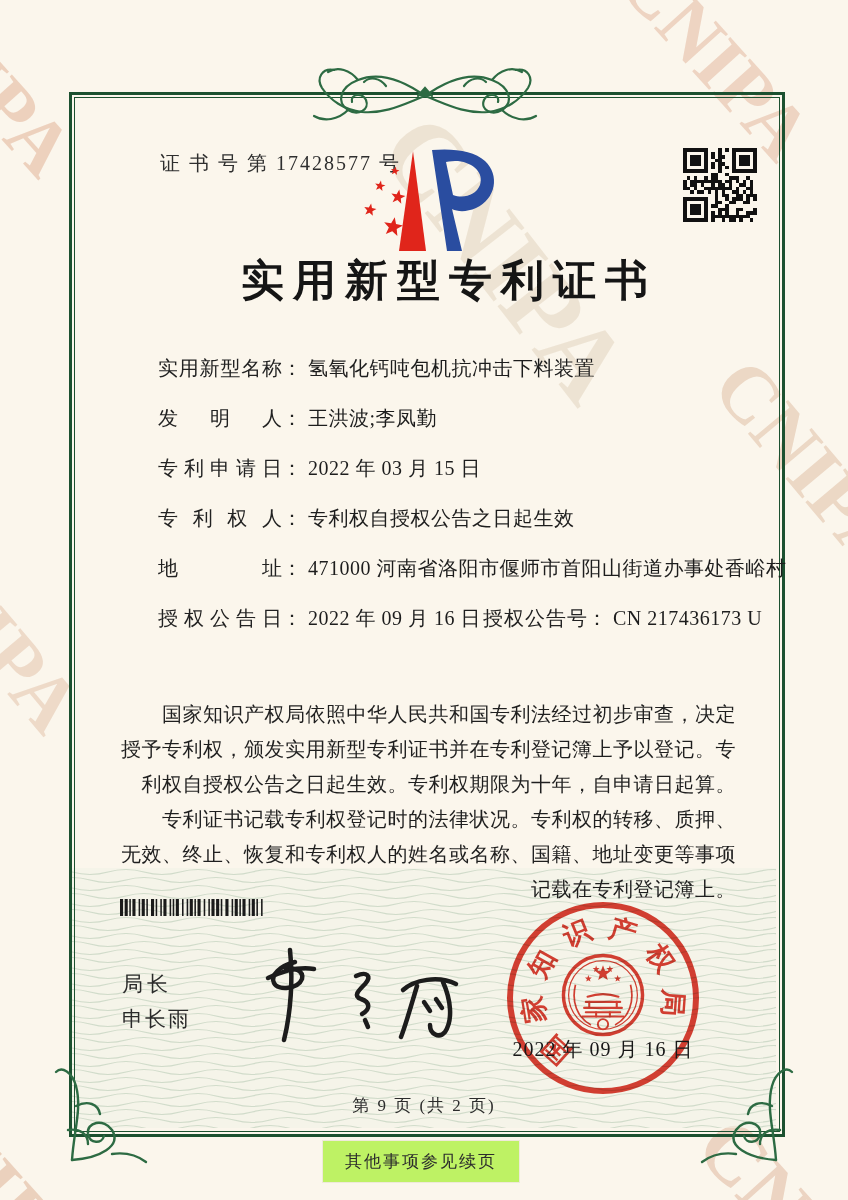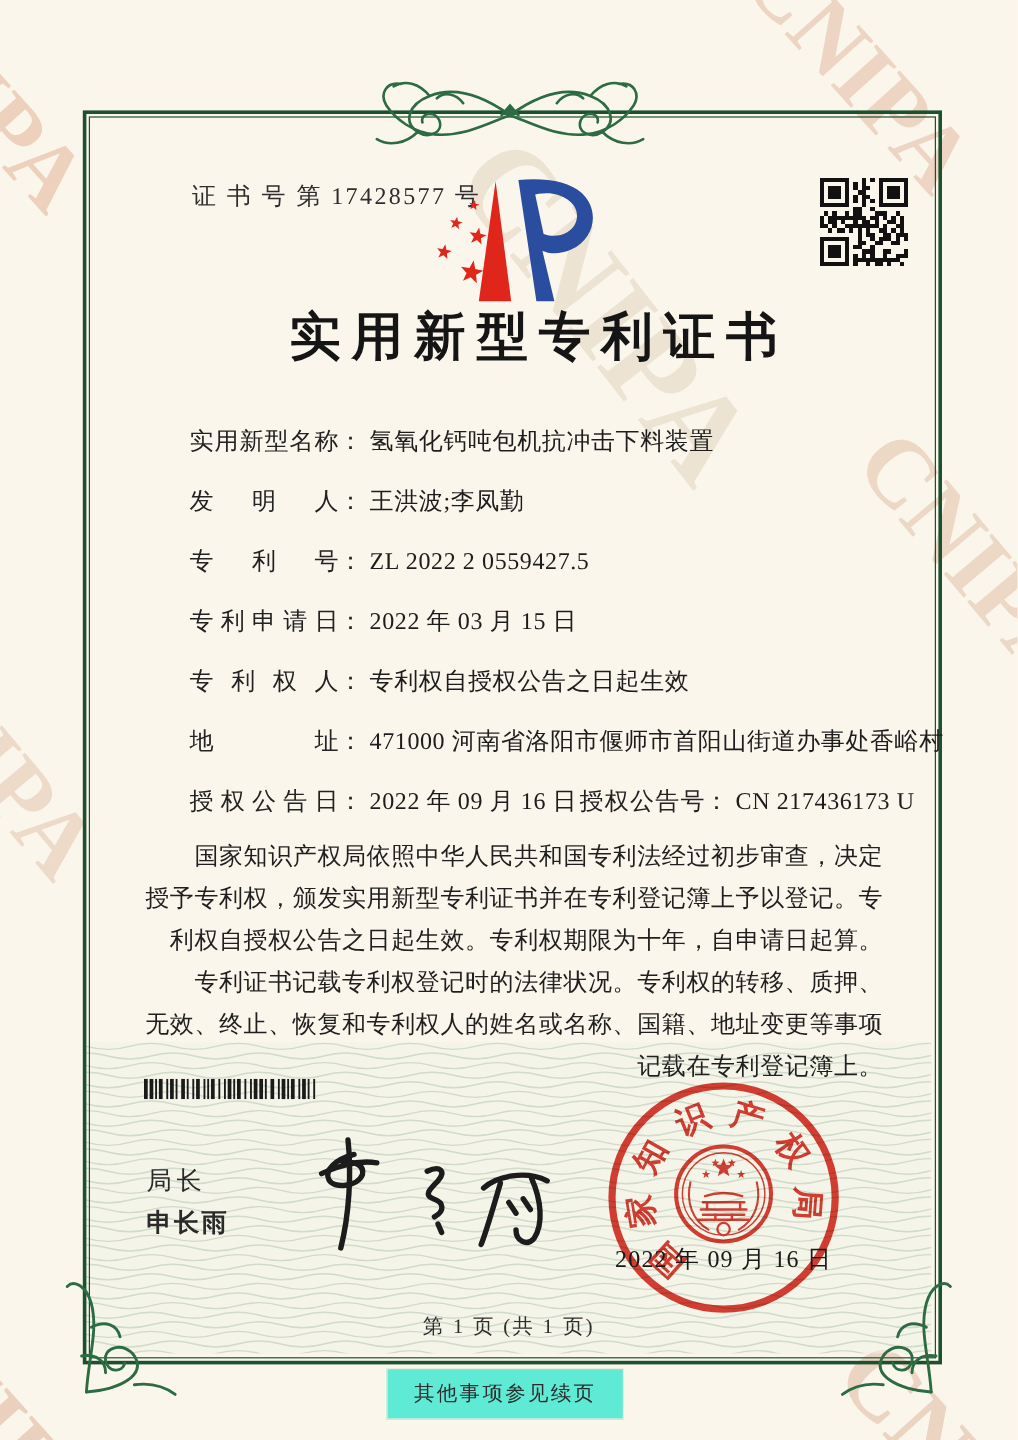--- a/index.html
+++ b/index.html
@@ -35,36 +35,36 @@
   .fvalue{margin-left:6px;color:#1d1d1d;letter-spacing:.5px;}
   .pair2{position:absolute;left:325px;top:0;}
   
   .paras{position:absolute;left:118px;top:697px;width:618px;z-index:4;}
   .paras p{margin:0;font-size:20px;line-height:35px;text-indent:2em;letter-spacing:.5px;color:#1f1f1f;text-align:right;}
   .barcode{position:absolute;left:120px;top:899px;width:218px;height:17px;z-index:4;}
   
   .director-title{position:absolute;left:122px;top:970px;font-size:21px;letter-spacing:4px;
                   font-family:"Liberation Sans","DejaVu Sans",sans-serif;color:#2a2a2a;z-index:4;}
   .director-name{position:absolute;left:122px;top:1005px;font-size:21px;letter-spacing:2px;
-                 font-family:"Liberation Sans","DejaVu Sans",sans-serif;color:#2a2a2a;z-index:4;font-weight:bold;}
+                 font-family:"Liberation Sans","DejaVu Sans",sans-serif;color:#2a2a2a;z-index:4;}
   .signature{position:absolute;left:240px;top:942px;width:230px;height:102px;z-index:5;}
   
   .seal{position:absolute;left:507px;top:902px;width:192px;height:192px;z-index:6;
         mix-blend-mode:multiply;opacity:.95;}
   .seal-ring{position:absolute;left:0;top:0;width:180px;height:180px;border:6px solid #d8372a;
              border-radius:50%;}
   .seal-char{position:absolute;left:50%;top:50%;font-size:27px;font-weight:bold;color:#d8372a;
              font-family:"Liberation Serif",serif;}
   .emblem{position:absolute;left:53px;top:50px;width:86px;height:86px;}
   .seal-date{position:absolute;left:495px;top:1036px;width:216px;text-align:center;font-size:20px;
              color:#181818;letter-spacing:1px;z-index:7;}
   
   .page-num{position:absolute;left:69px;top:1094px;width:710px;text-align:center;font-size:17px;
             letter-spacing:2px;color:#2c2c2c;z-index:4;}
-  .cont-note{position:absolute;left:322px;top:1140px;background:#5eead4;border:1px solid #efe9da;
+  .cont-note{position:absolute;left:322px;top:1140px;background:#bef264;border:1px solid #efe9da;
              padding:9px 22px;font-size:17px;letter-spacing:2px;color:#2c2c2c;z-index:4;}
 </style>
 </head>
 <body>
 
 <div class="page">
 
   <span class="wm wm1">CNIPA</span>
   <span class="wm wm2">CNIPA</span>
   <span class="wm wm3">CNIPA</span>
@@ -401,23 +401,20 @@
   <h1 class="title">实用新型专利证书</h1>
 
   <div class="fields">
     <div class="frow">
       <span class="flabel">实用新型名称</span><span class="fcolon">：</span><span class="fvalue">氢氧化钙吨包机抗冲击下料装置</span>
     </div>
     <div class="frow">
       <span class="flabel">发明人</span><span class="fcolon">：</span><span class="fvalue">王洪波;李凤勤</span>
     </div>
     <div class="frow">
-      <span class="flabel">专利号</span><span class="fcolon">：</span><span class="fvalue">ZL 2022 2 0559427.5</span>
-    </div>
-    <div class="frow">
       <span class="flabel">专利申请日</span><span class="fcolon">：</span><span class="fvalue">2022 年 03 月 15 日</span>
     </div>
     <div class="frow">
       <span class="flabel">专利权人</span><span class="fcolon">：</span><span class="fvalue">专利权自授权公告之日起生效</span>
     </div>
     <div class="frow">
       <span class="flabel">地址</span><span class="fcolon">：</span><span class="fvalue">471000 河南省洛阳市偃师市首阳山街道办事处香峪村</span>
     </div>
     <div class="frow">
       <span class="flabel">授权公告日</span><span class="fcolon">：</span><span class="fvalue">2022 年 09 月 16 日</span>
@@ -514,15 +511,15 @@
           <path d="M42,70 L42,75"></path>
           <path d="M58,70 L58,75"></path>
         </g>
         <circle cx="50" cy="84" r="6" fill="none" stroke="#d8372a" stroke-width="2.2"></circle>
         <path d="M18,38 C13,58 20,76 36,85" fill="none" stroke="#d8372a" stroke-width="2"></path>
         <path d="M82,38 C87,58 80,76 64,85" fill="none" stroke="#d8372a" stroke-width="2"></path>
       </svg>
   </div>
   <div class="seal-date">2022 年 09 月 16 日</div>
 
-  <div class="page-num">第 1 页 (共 1 页)</div>
+  <div class="page-num">第 9 页 (共 2 页)</div>
   <div class="cont-note">其他事项参见续页</div>
 </div>
 
 </body></html>

